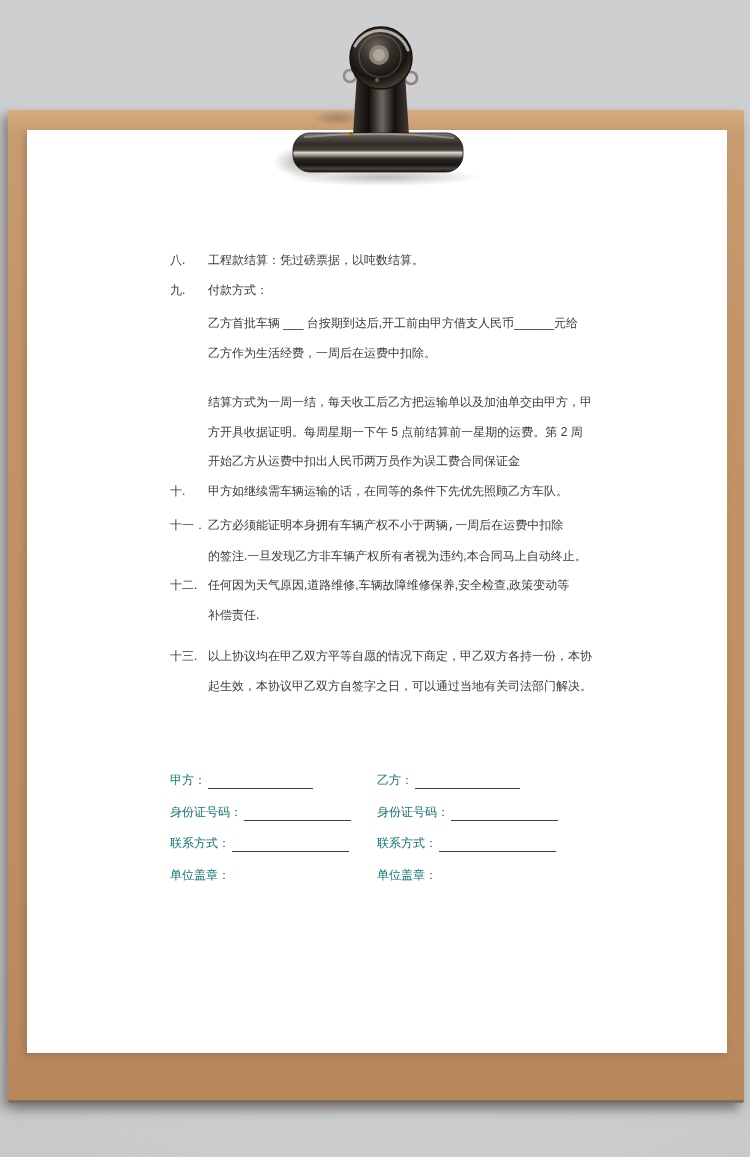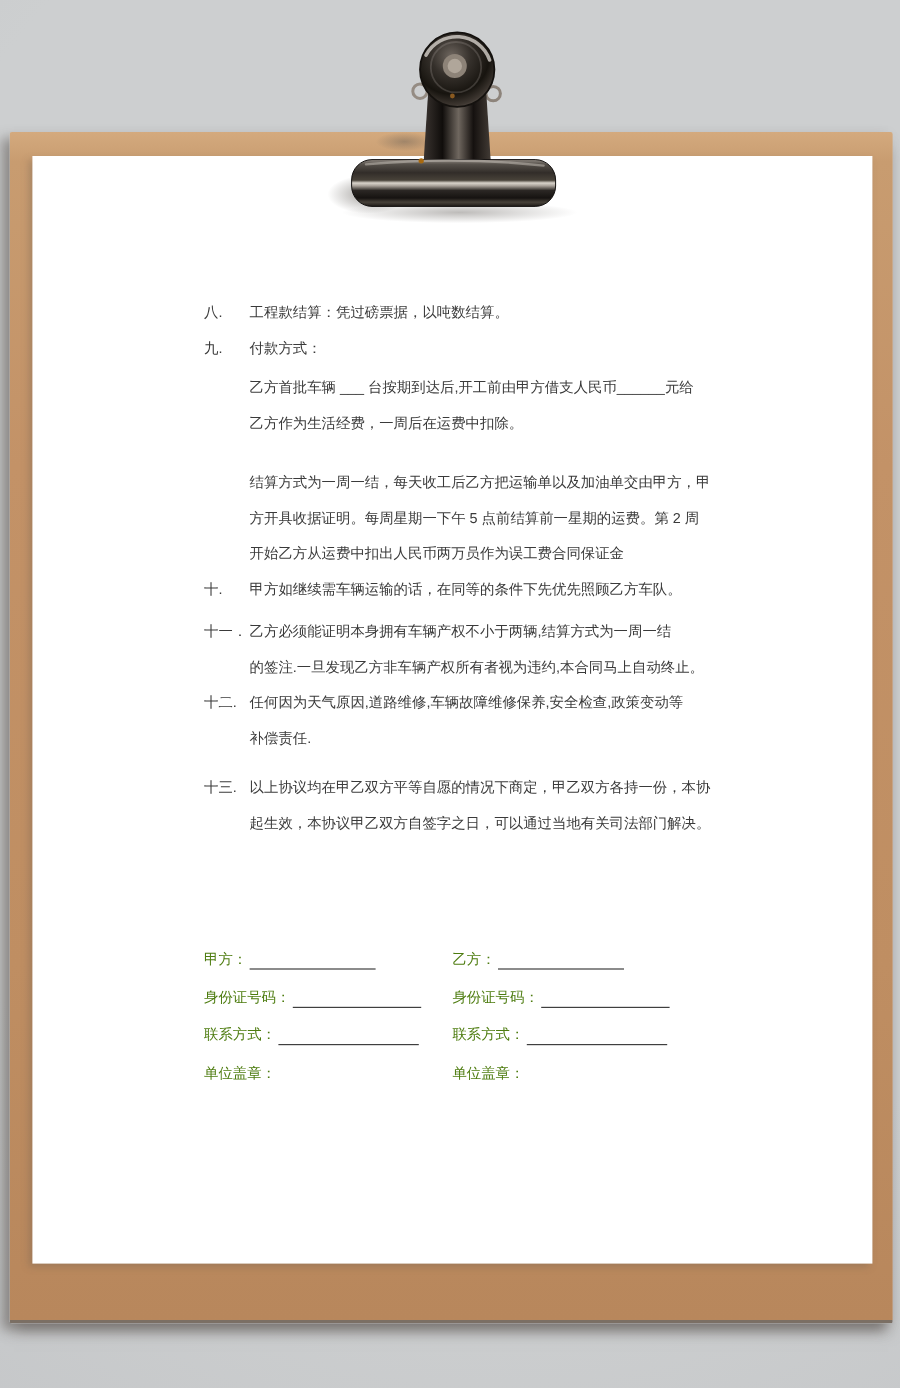--- a/index.html
+++ b/index.html
@@ -22,26 +22,26 @@
   }
   
   .doc{
     position:absolute;left:143px;top:116px;width:460px;
     color:#3a3a3a;font-size:12px;line-height:29.5px;
   }
   .line{display:flex;white-space:nowrap;}
   .line .num{flex:0 0 38px;}
   .line:nth-child(3){margin-top:4px;}
   .line:nth-child(5){margin-top:20px;}
-  .line:nth-child(9){margin-top:6px;}
+  .line:nth-child(9){margin-top:6px;font-family:Liberation Mono, monospace;}
   .line:nth-child(14){margin-top:12px;}
   
   .sig{
-    position:absolute;left:143px;top:664px;width:480px;
-    color:#4d7c0f;font-size:12px;
+    position:absolute;left:143px;top:645px;width:480px;
+    color:#0f766e;font-size:12px;
   }
   .sig-row{display:flex;height:14px;margin-bottom:17.5px;align-items:flex-end;white-space:nowrap;}
   .sig-col{width:207px;display:flex;align-items:flex-end;}
   .rule{display:inline-block;height:13px;border-bottom:1.2px solid #3f3f3f;margin-left:2px;}
   .sig-row:nth-child(1) .rule{width:105px;}
   .sig-row:nth-child(2) .rule{width:107px;}
   .sig-row:nth-child(3) .rule{width:117px;}
   
   .clip{position:absolute;left:265px;top:14px;width:230px;height:172px;}
 </style>
@@ -89,21 +89,21 @@
     <span class="txt">开始乙方从运费中扣出人民币两万员作为误工费合同保证金</span>
   </div>
 
   <div class="line">
     <span class="num">十.</span>
     <span class="txt">甲方如继续需车辆运输的话，在同等的条件下先优先照顾乙方车队。</span>
   </div>
 
   <div class="line">
     <span class="num">十一．</span>
-    <span class="txt">乙方必须能证明本身拥有车辆产权不小于两辆,结算方式为一周一结</span>
+    <span class="txt">乙方必须能证明本身拥有车辆产权不小于两辆,一周后在运费中扣除</span>
   </div>
 
   <div class="line">
     <span class="num"></span>
     <span class="txt">的签注.一旦发现乙方非车辆产权所有者视为违约,本合同马上自动终止。</span>
   </div>
 
   <div class="line">
     <span class="num">十二.</span>
     <span class="txt">任何因为天气原因,道路维修,车辆故障维修保养,安全检查,政策变动等</span>

